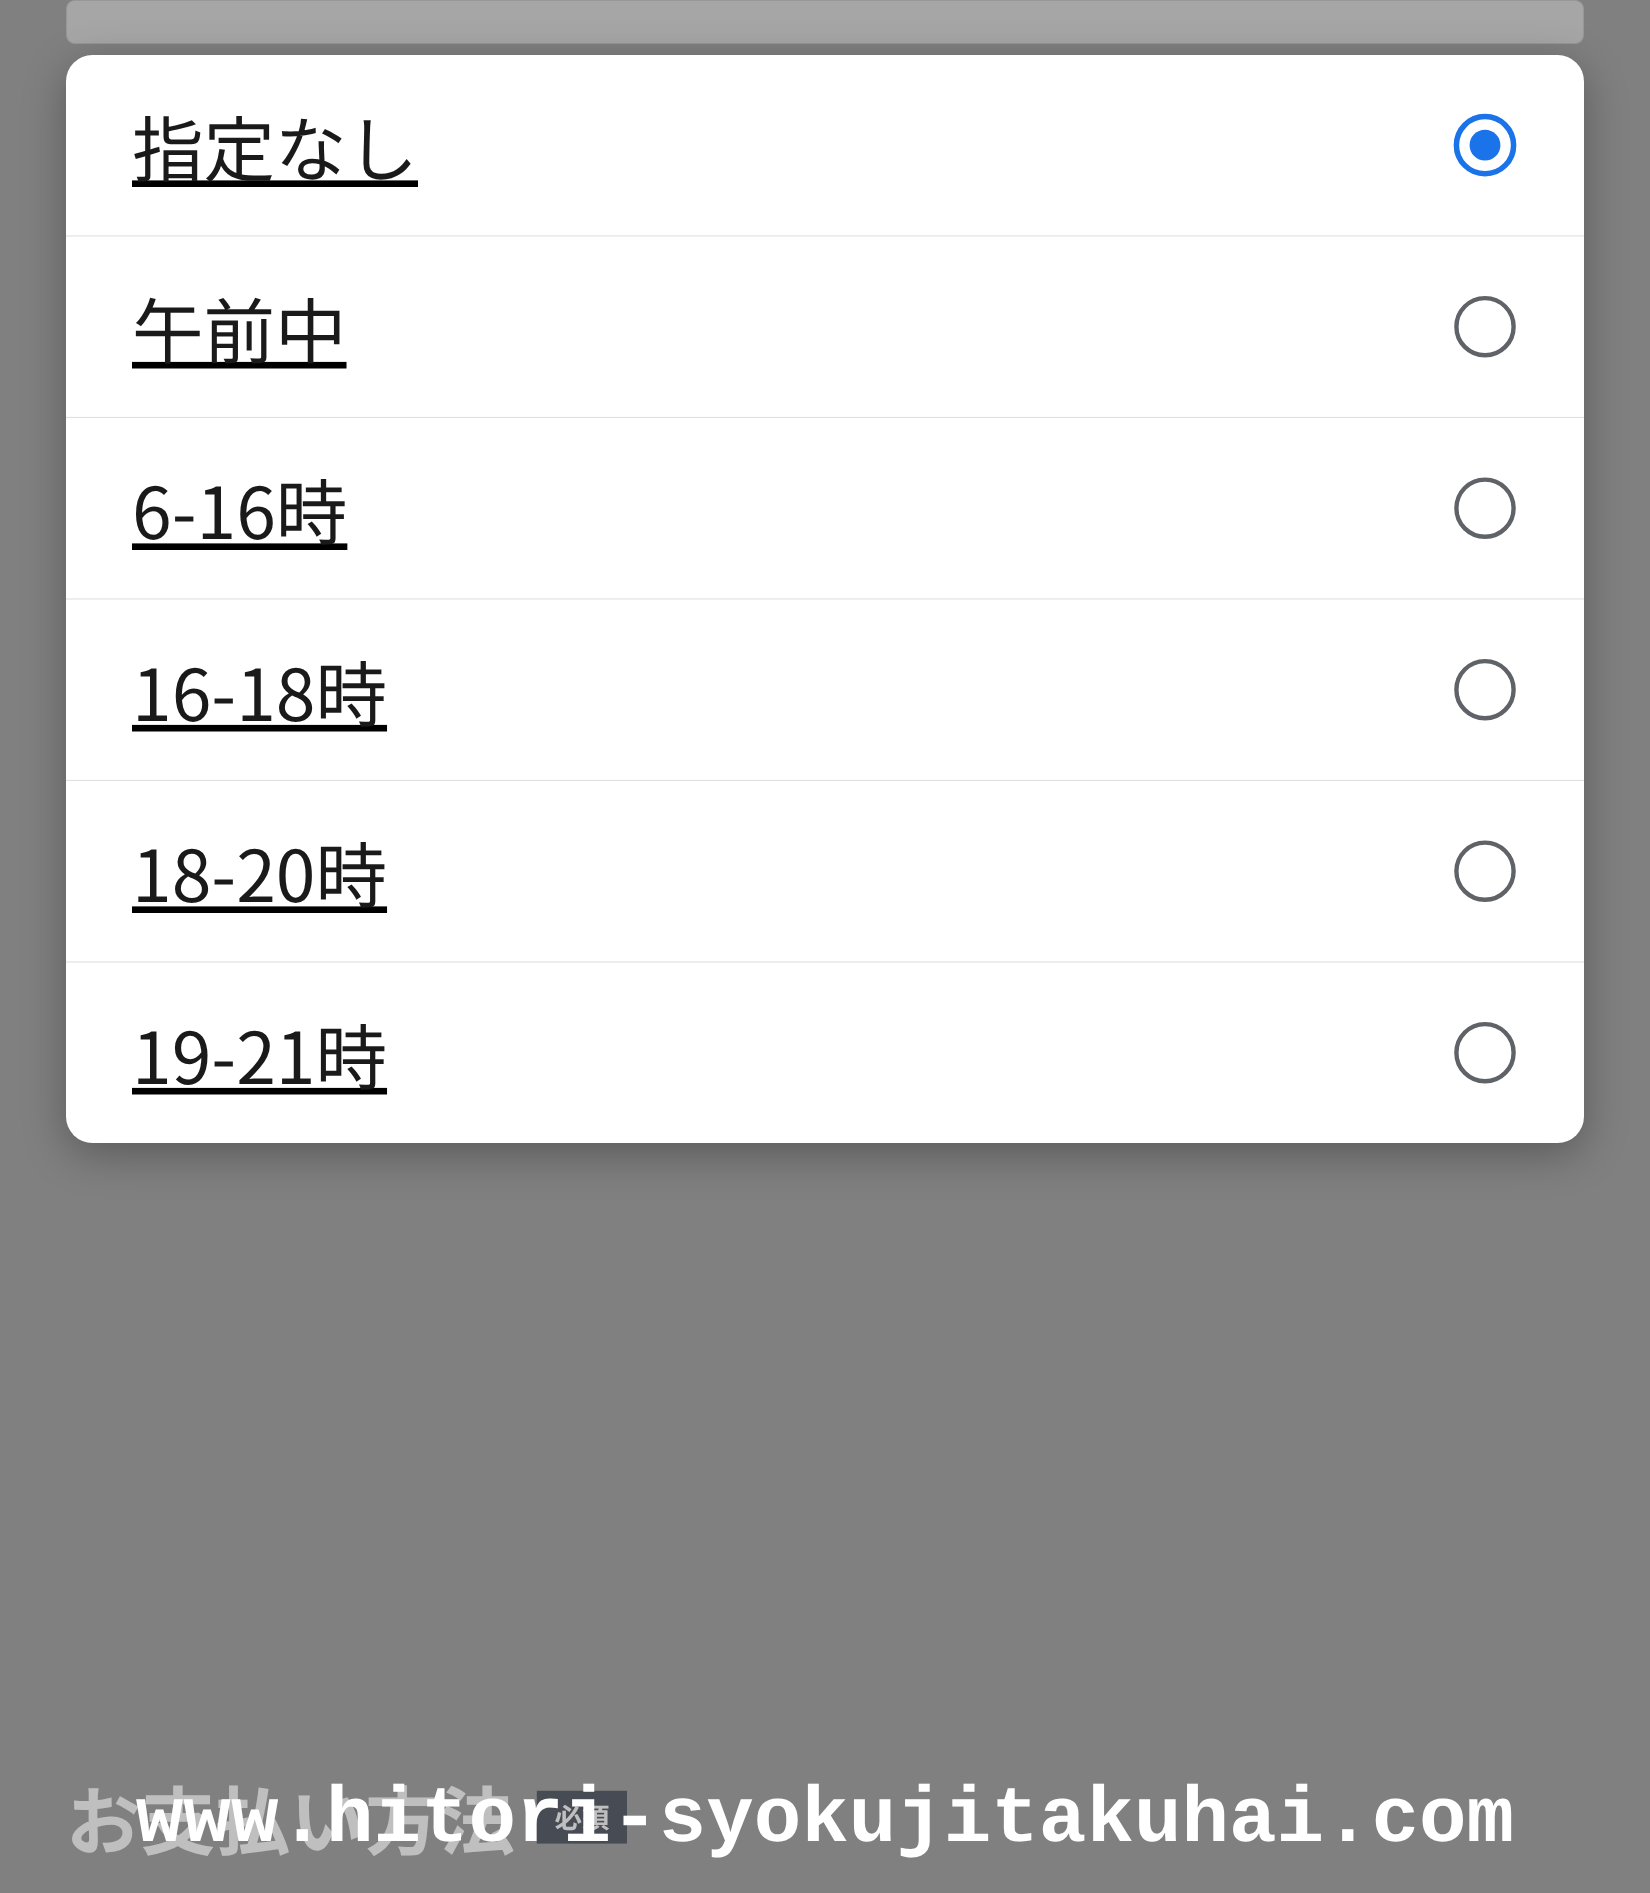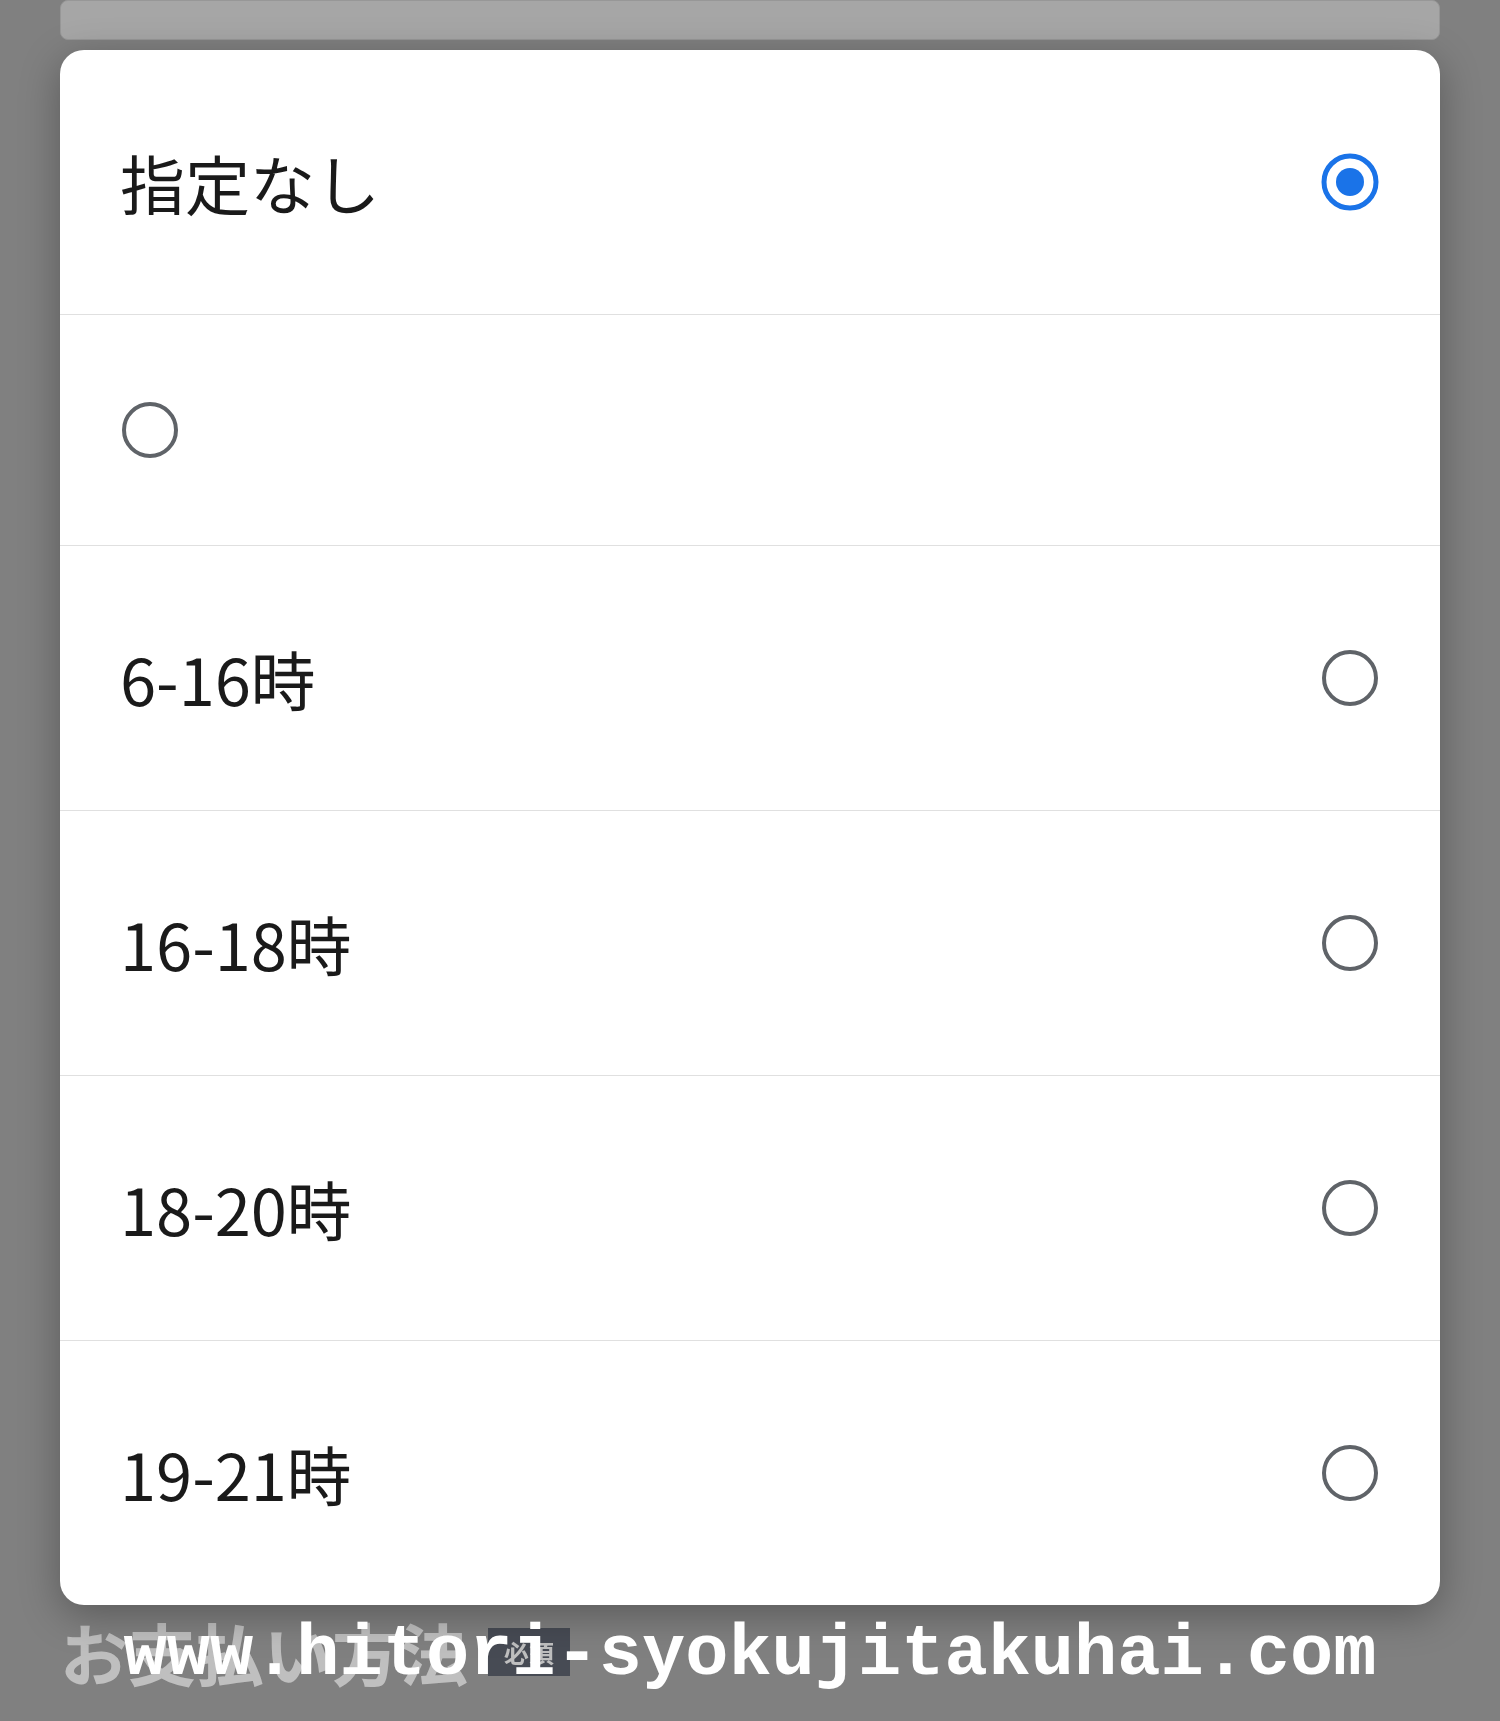--- a/index.html
+++ b/index.html
@@ -67,23 +67,24 @@
       background: #fff;
       border-radius: 24px;
       box-shadow: 0 10px 40px rgba(0,0,0,0.3);
       overflow: hidden;
     }
     
     .option-item {
       display: flex;
       align-items: center;
       justify-content: space-between;
-      padding: 85px 60px;
+      padding: 35px 60px;
       border-bottom: 1px solid #e0e0e0;
       cursor: pointer;
+      text-decoration: underline;
     }
     
     .option-item:last-child {
       border-bottom: none;
       gap: 25px;
     }
     
     .option-label {
       font-size: 65px;
       color: #1a1a1a;
@@ -141,20 +142,21 @@
 
   <div class="option-item">
     <span class="option-label">指定なし</span>
     <svg class="radio" viewBox="0 0 60 60">
       <circle class="radio-outer-selected" cx="30" cy="30" r="26"></circle>
       <circle class="radio-inner" cx="30" cy="30" r="14"></circle>
     </svg>
   </div>
 
   <div class="option-item">
+    <span class="option-label">午前中</span>
     <svg class="radio" viewBox="0 0 60 60">
       <circle class="radio-outer" cx="30" cy="30" r="26"></circle>
     </svg>
   </div>
 
   <div class="option-item">
     <span class="option-label">6-16時</span>
     <svg class="radio" viewBox="0 0 60 60">
       <circle class="radio-outer" cx="30" cy="30" r="26"></circle>
     </svg>

